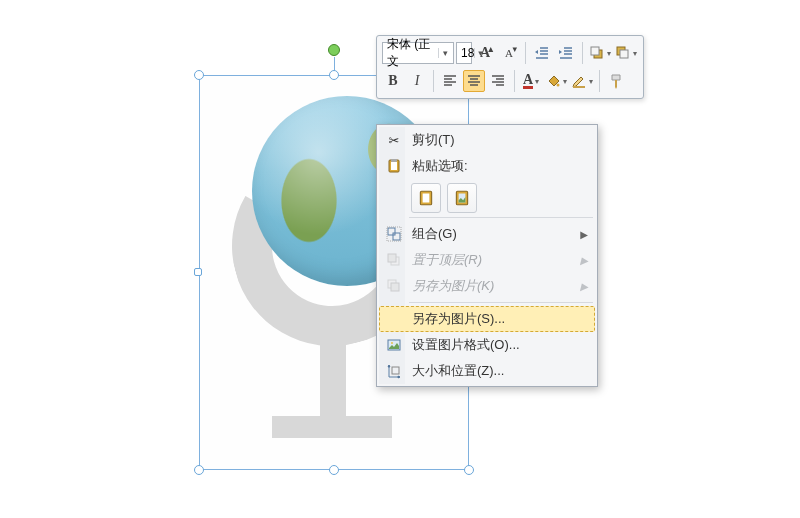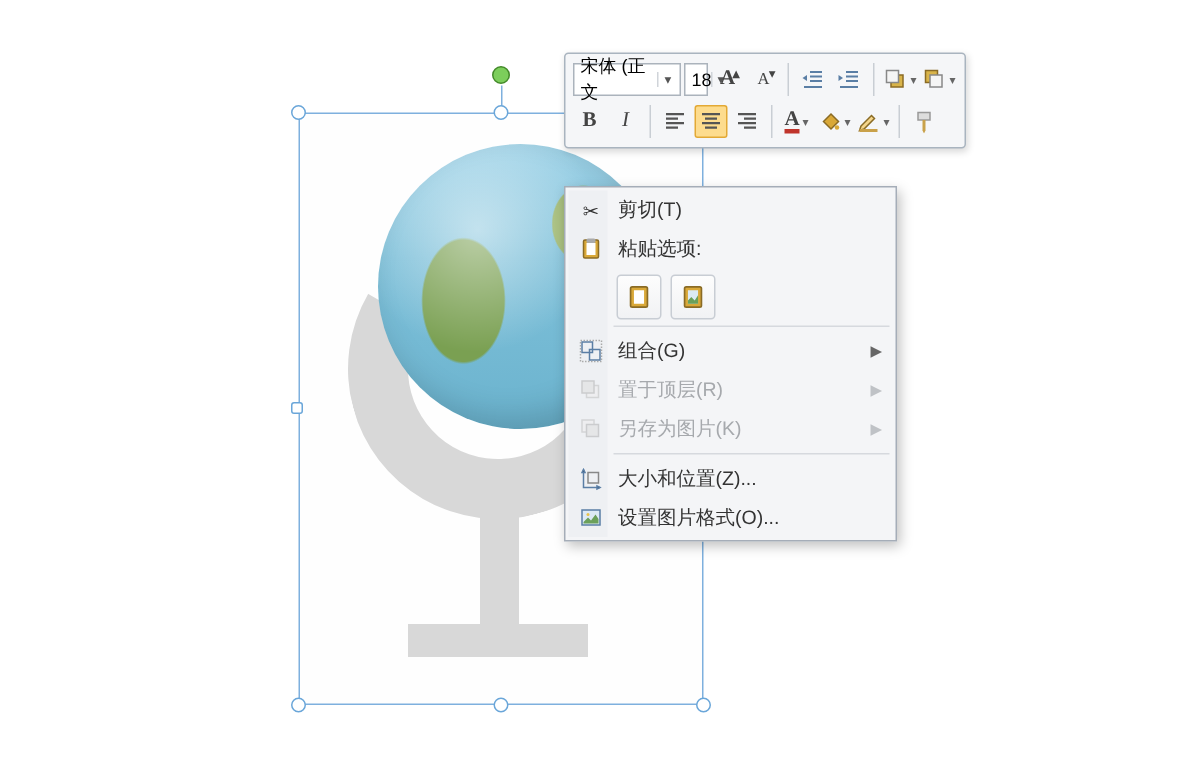--- a/index.html
+++ b/index.html
@@ -130,21 +130,21 @@
     .cm-item {
       display:flex; align-items:center;
       height: 26px;
       position:relative;
       padding-left: 32px;
       padding-right: 18px;
       color:#333;
       border:1px solid transparent;
       border-radius:2px;
     }
-    .cm-item.disabled { color:#a6a9ad; }
+    .cm-item.disabled { color:#a6a9ad;font-style:italic; }
     .cm-item.hover {
       background: linear-gradient(#fff2c9, #ffe79b);
       border:1px solid #e8c149;
     }
     .cm-item.hover.dotted { border-style: dashed; border-color:#d4a935; background:#ffefb6; }
     .cm-item .arrow {
       position:absolute; right:6px; font-size:10px; color:#666;
     }
     .cm-item.disabled .arrow { color:#bfc2c6; }
     .cm-icon {
@@ -350,35 +350,38 @@
             <rect x="2" y="2" width="8" height="8" fill="#eee" stroke="#bbb"></rect>
             <rect x="5" y="5" width="8" height="8" fill="#ddd" stroke="#aaa"></rect>
           </svg>
       </span>
       <span class="cm-label">另存为图片(K)</span>
       <span class="arrow">▶</span>
     </div>
 
     <div class="cm-sep"></div>
 
+    <div class="cm-item hover dotted">
+      <span class="cm-label">另存为图片(S)...</span>
+    </div>
+    <div class="cm-item">
+      <span class="cm-icon">
+        <svg width="16" height="16" viewBox="0 0 16 16">
+            <rect x="2" y="3" width="12" height="10" fill="#dceaf5" stroke="#5a7ea5"></rect>
+            <path fill="#6ba05a" d="M3 11l3-3 2 2 3-4 2 3v3H3z"></path>
+            <circle cx="6" cy="6" r="1" fill="#e8c149"></circle>
+          </svg>
+      </span>
+      <span class="cm-label">设置图片格式(O)...</span>
+    </div>
     <div class="cm-item">
       <span class="cm-icon">
         <svg width="16" height="16" viewBox="0 0 16 16">
             <path stroke="#5a7ea5" fill="none" d="M3 2v12h11"></path>
             <path stroke="#5a7ea5" d="M3 2l-1 2h2zM14 14l-2-1v2z"></path>
             <rect x="6" y="4" width="7" height="7" fill="none" stroke="#888"></rect>
           </svg>
       </span>
       <span class="cm-label">大小和位置(Z)...</span>
     </div>
-    <div class="cm-item">
-      <span class="cm-icon">
-        <svg width="16" height="16" viewBox="0 0 16 16">
-            <rect x="2" y="3" width="12" height="10" fill="#dceaf5" stroke="#5a7ea5"></rect>
-            <path fill="#6ba05a" d="M3 11l3-3 2 2 3-4 2 3v3H3z"></path>
-            <circle cx="6" cy="6" r="1" fill="#e8c149"></circle>
-          </svg>
-      </span>
-      <span class="cm-label">设置图片格式(O)...</span>
-    </div>
   </div>
 
 </div>
 
 </body></html>

